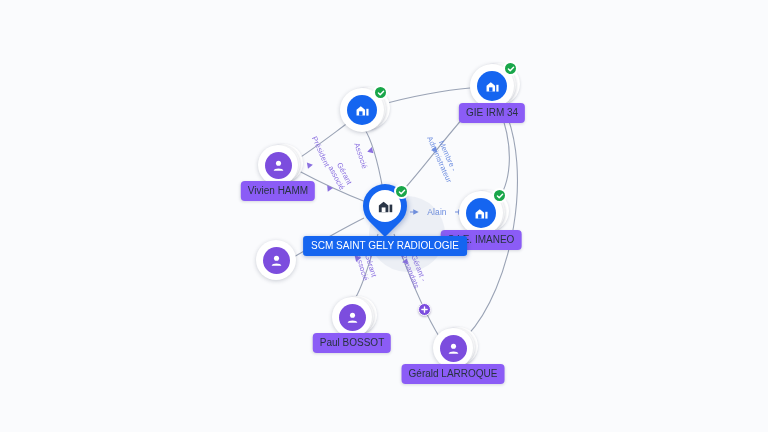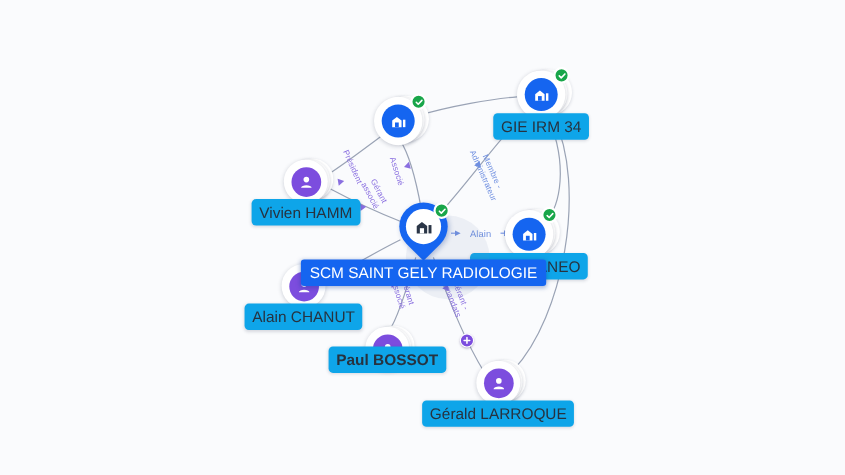--- a/index.html
+++ b/index.html
@@ -108,32 +108,32 @@
     background: #ffffff;
     display: flex; align-items: center; justify-content: center;
   }
   .pin .check-badge { right: -2px; top: 0px; }
 
   
   .node-label {
     position: absolute;
     transform: translateX(-50%);
     white-space: nowrap;
-    background: #0ea5e9;
+    background: #8b5cf6;
     color: #27323f;
-    font-size: 14px;
+    font-size: 10px;
     line-height: 1;
     padding: 5px 7px;
     border-radius: 4px;
     box-shadow: 0 1px 3px rgba(30,40,70,.16);
   }
   .node-label.selected {
     background: #1565f0;
     color: #ffffff;
-    font-size: 14px;
+    font-size: 10px;
     padding: 5px 8px;
     border-radius: 3px;
     box-shadow: 0 1px 4px rgba(20,60,150,.35);
     z-index: 60;
   }
 
   
   .edge-label {
     position: absolute;
     white-space: nowrap;
@@ -324,35 +324,34 @@
   <div class="node pe" style="left:276px; top:260px;">
     <div class="node-disc">
       <div class="inner">
         <svg width="15" height="15" viewBox="0 0 20 20">
           <circle cx="10" cy="7" r="3.4" fill="#ffffff"></circle>
           <path d="M3.6,17 C3.6,12.8 16.4,12.8 16.4,17 Z" fill="#ffffff"></path>
         </svg>
       </div>
     </div>
   </div>
-  <div class="node-label" style="left:276px; top:276px;">Alain CHANUT</div>
 
   <div class="node pe" style="left:352px; top:317px;">
     <div class="node-stack stack1"></div>
     <div class="node-stack stack2"></div>
     <div class="node-disc">
       <div class="inner">
         <svg width="15" height="15" viewBox="0 0 20 20">
           <circle cx="10" cy="7" r="3.4" fill="#ffffff"></circle>
           <path d="M3.6,17 C3.6,12.8 16.4,12.8 16.4,17 Z" fill="#ffffff"></path>
         </svg>
       </div>
     </div>
   </div>
-  <div class="node-label" style="left:352px; top:315px;font-weight:bold;">Paul BOSSOT</div>
+  <div class="node-label" style="left:352px; top:333px;">Paul BOSSOT</div>
 
   <div class="node pe" style="left:453px; top:348px;">
     <div class="node-stack stack1"></div>
     <div class="node-stack stack2"></div>
     <div class="node-disc">
       <div class="inner">
         <svg width="15" height="15" viewBox="0 0 20 20">
           <circle cx="10" cy="7" r="3.4" fill="#ffffff"></circle>
           <path d="M3.6,17 C3.6,12.8 16.4,12.8 16.4,17 Z" fill="#ffffff"></path>
         </svg>

